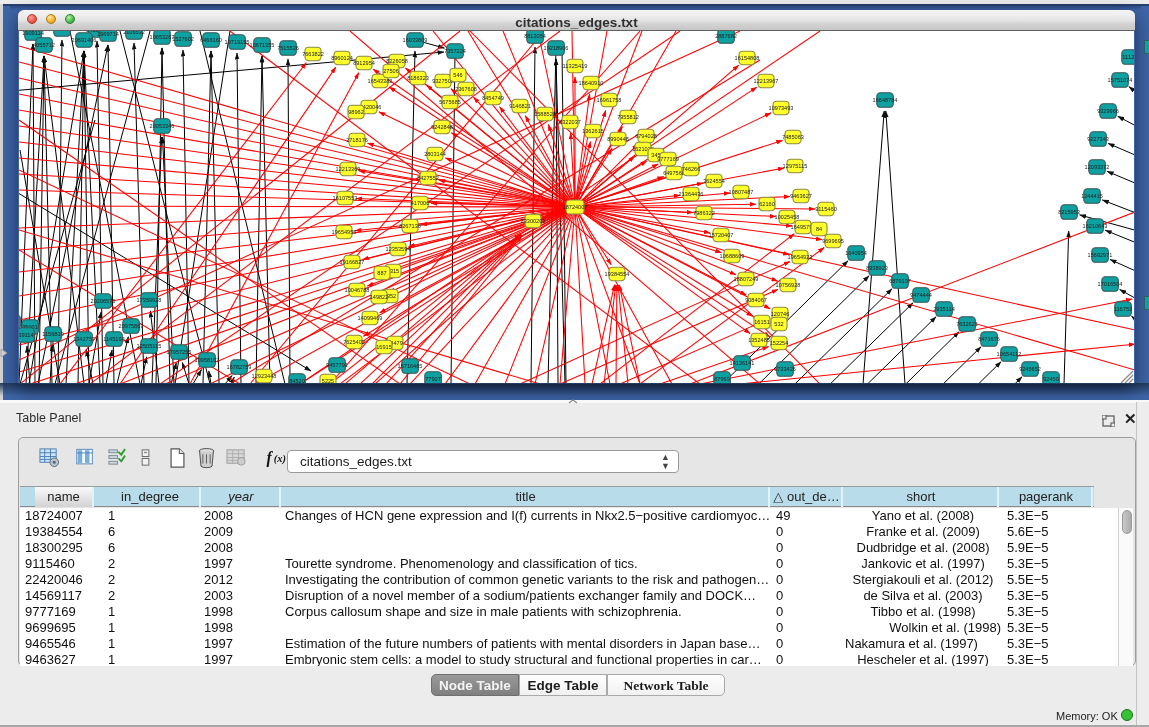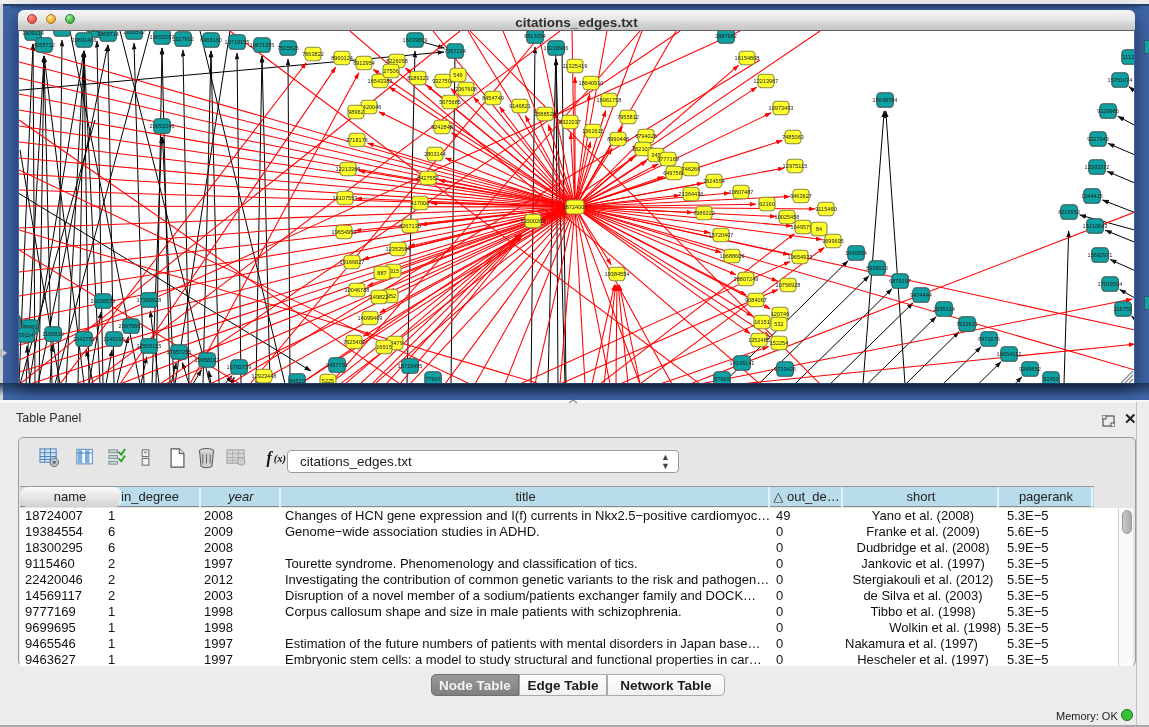--- a/index.html
+++ b/index.html
@@ -678,21 +678,21 @@
 <span class="ticon" style="left:245px"><svg width="28" height="21" viewBox="0 0 26 20">
               <text x="2" y="15" font-family="Liberation Serif, serif" font-style="italic" font-weight="bold" font-size="15" fill="#111">f</text>
               <text x="9" y="14" font-family="Liberation Serif, serif" font-style="italic" font-weight="bold" font-size="10" fill="#111">(x)</text>
             </svg></span>
 <div id="combo">
             <span class="ct">citations_edges.txt</span>
             <span class="st">▲<br>▼</span>
           </div>
 </div>
 <div id="thead">
-<div class="hc namec" style="left:0px;width:102px;border-radius:8px;">name</div>
+<div class="hc namec" style="left:15px;width:59px;">name</div>
 <div class="hc" style="left:81px;width:100px;">in_degree</div>
 <div class="hc" style="left:183px;width:78px;font-style:italic;">year</div>
 <div class="hc" style="left:263px;width:487px;">title</div>
 <div class="hc" style="left:752px;width:71px;">△ out_de…</div>
 <div class="hc" style="left:825px;width:154px;">short</div>
 <div class="hc" style="left:981px;width:92px;">pagerank</div>
 </div>
 <div id="tgrid">
 <div class="row" style="top:0px">
             <span style="left:5px">18724007</span>
@@ -700,21 +700,20 @@
             <span style="left:184px">2008</span>
             <span style="left:265px">Changes of HCN gene expression and I(f) currents in Nkx2.5−positive cardiomyoc…</span>
             <span style="left:756px">49</span>
             <span style="left:825px;width:156px;text-align:center">Yano et al. (2008)</span>
             <span style="left:987px">5.3E−5</span>
           </div>
 <div class="row" style="top:16px">
             <span style="left:5px">19384554</span>
             <span style="left:88px">6</span>
             <span style="left:184px">2009</span>
-            <span style="left:265px">Genome−wide association studies in ADHD.</span>
             <span style="left:756px">0</span>
             <span style="left:825px;width:156px;text-align:center">Franke et al. (2009)</span>
             <span style="left:987px">5.6E−5</span>
           </div>
 <div class="row" style="top:32px">
             <span style="left:5px">18300295</span>
             <span style="left:88px">6</span>
             <span style="left:184px">2008</span>
             <span style="left:756px">0</span>
             <span style="left:825px;width:156px;text-align:center">Dudbridge et al. (2008)</span>
@@ -783,19 +782,19 @@
             <span style="left:987px">5.3E−5</span>
           </div>
 </div>
 <div id="vscroll">
           <div id="vthumb"></div>
         </div>
 </div>
 <div id="tabs">
 <div class="seg on" style="left:0px;width:88px;border-radius:5px 0 0 5px;">Node Table</div>
 <div class="seg" style="left:88px;width:88px;">Edge Table</div>
-<div class="seg" style="left:176px;width:118px;border-radius:0 5px 5px 0;">Network Table</div>
+<div class="seg" style="left:176px;width:118px;border-radius:0 5px 5px 0;font-family:Liberation Serif, serif;">Network Table</div>
 </div>
 <div id="memory">Memory: OK</div>
       <div id="memdot"></div>
 <div id="rstrip"></div>
 <div id="bline"></div>
 </div>
 </div>
 </body></html>

